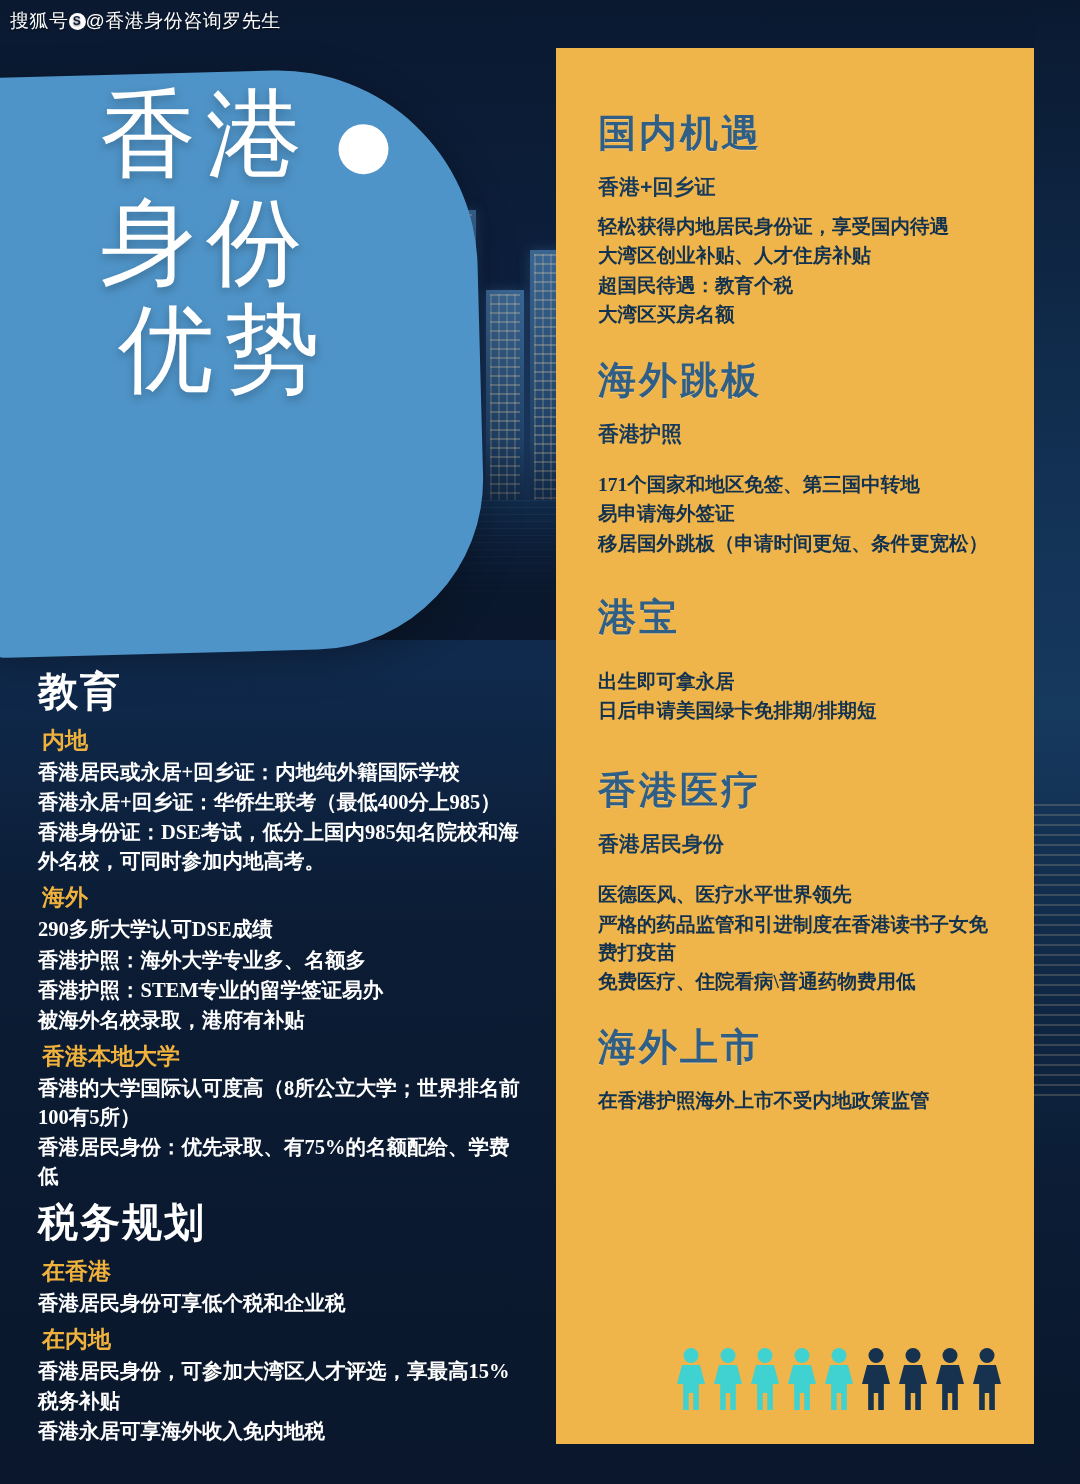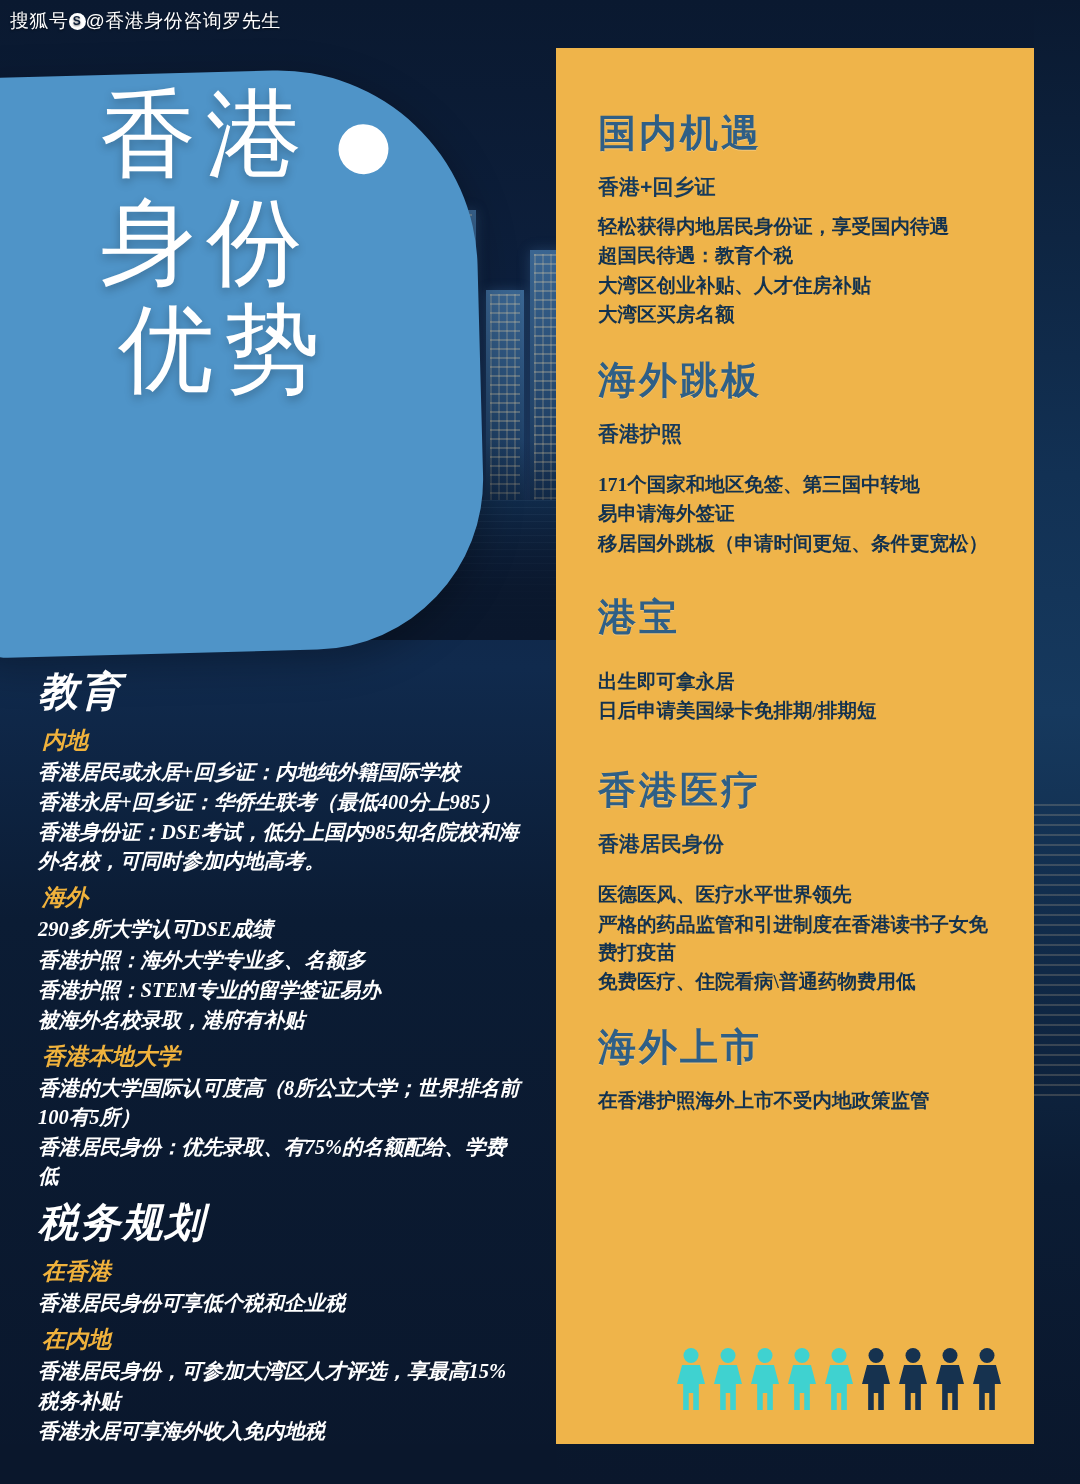--- a/index.html
+++ b/index.html
@@ -137,21 +137,20 @@
   }
 
   
   .left-col {
     position: absolute;
     top: 640px; left: 0;
     width: 540px; height: 844px;
     padding: 20px 16px 0 38px;
     z-index: 20;
     color: #ffffff;
-    font-style: italic;
   }
   .sec-title {
     font-family: "Liberation Serif", serif;
     font-weight: bold;
     font-size: 40px;
     color: #ffffff;
     letter-spacing: 2px;
     margin: 4px 0 6px;
   }
   .sub-label {
@@ -330,22 +329,22 @@
     </div>
 
   </div>
 
   <div class="right-panel">
 
     <div class="r-block">
       <div class="r-title">国内机遇</div>
       <div class="r-sub">香港+回乡证</div>
       <div class="r-line">轻松获得内地居民身份证，享受国内待遇</div>
+      <div class="r-line">大湾区创业补贴、人才住房补贴</div>
       <div class="r-line">超国民待遇：教育个税</div>
-      <div class="r-line">大湾区创业补贴、人才住房补贴</div>
       <div class="r-line">大湾区买房名额</div>
     </div>
 
     <div class="r-block">
       <div class="r-title">海外跳板</div>
       <div class="r-sub">香港护照</div>
       <div class="r-gap-sm"></div>
       <div class="r-line">171个国家和地区免签、第三国中转地</div>
       <div class="r-line">易申请海外签证</div>
       <div class="r-line">移居国外跳板（申请时间更短、条件更宽松）</div>

